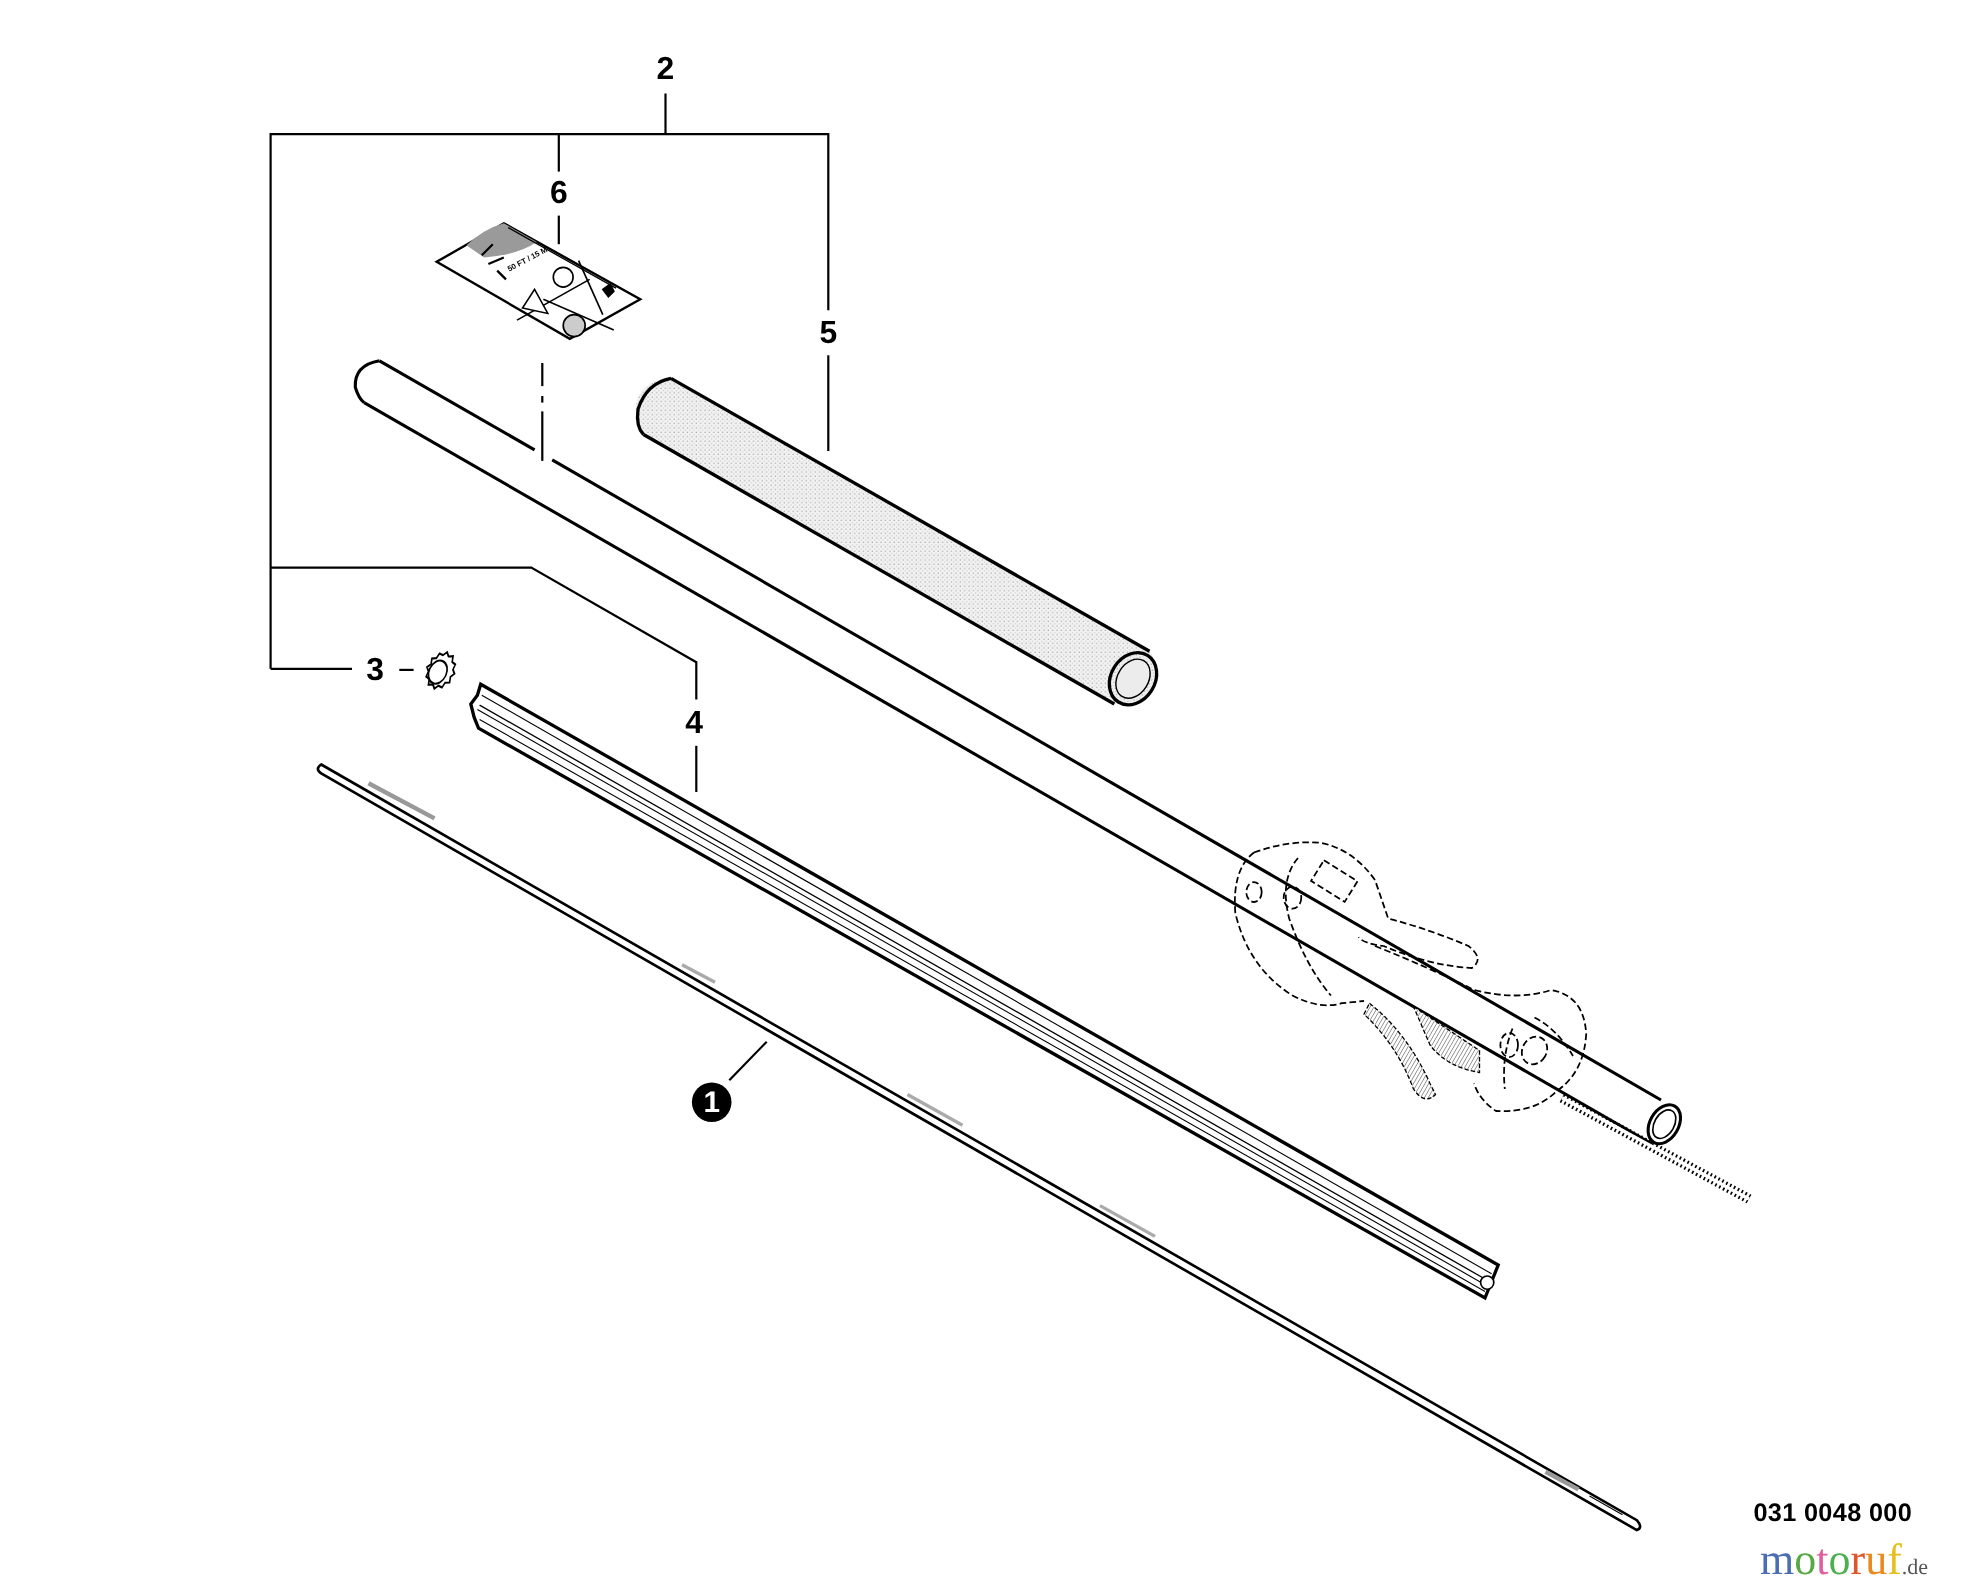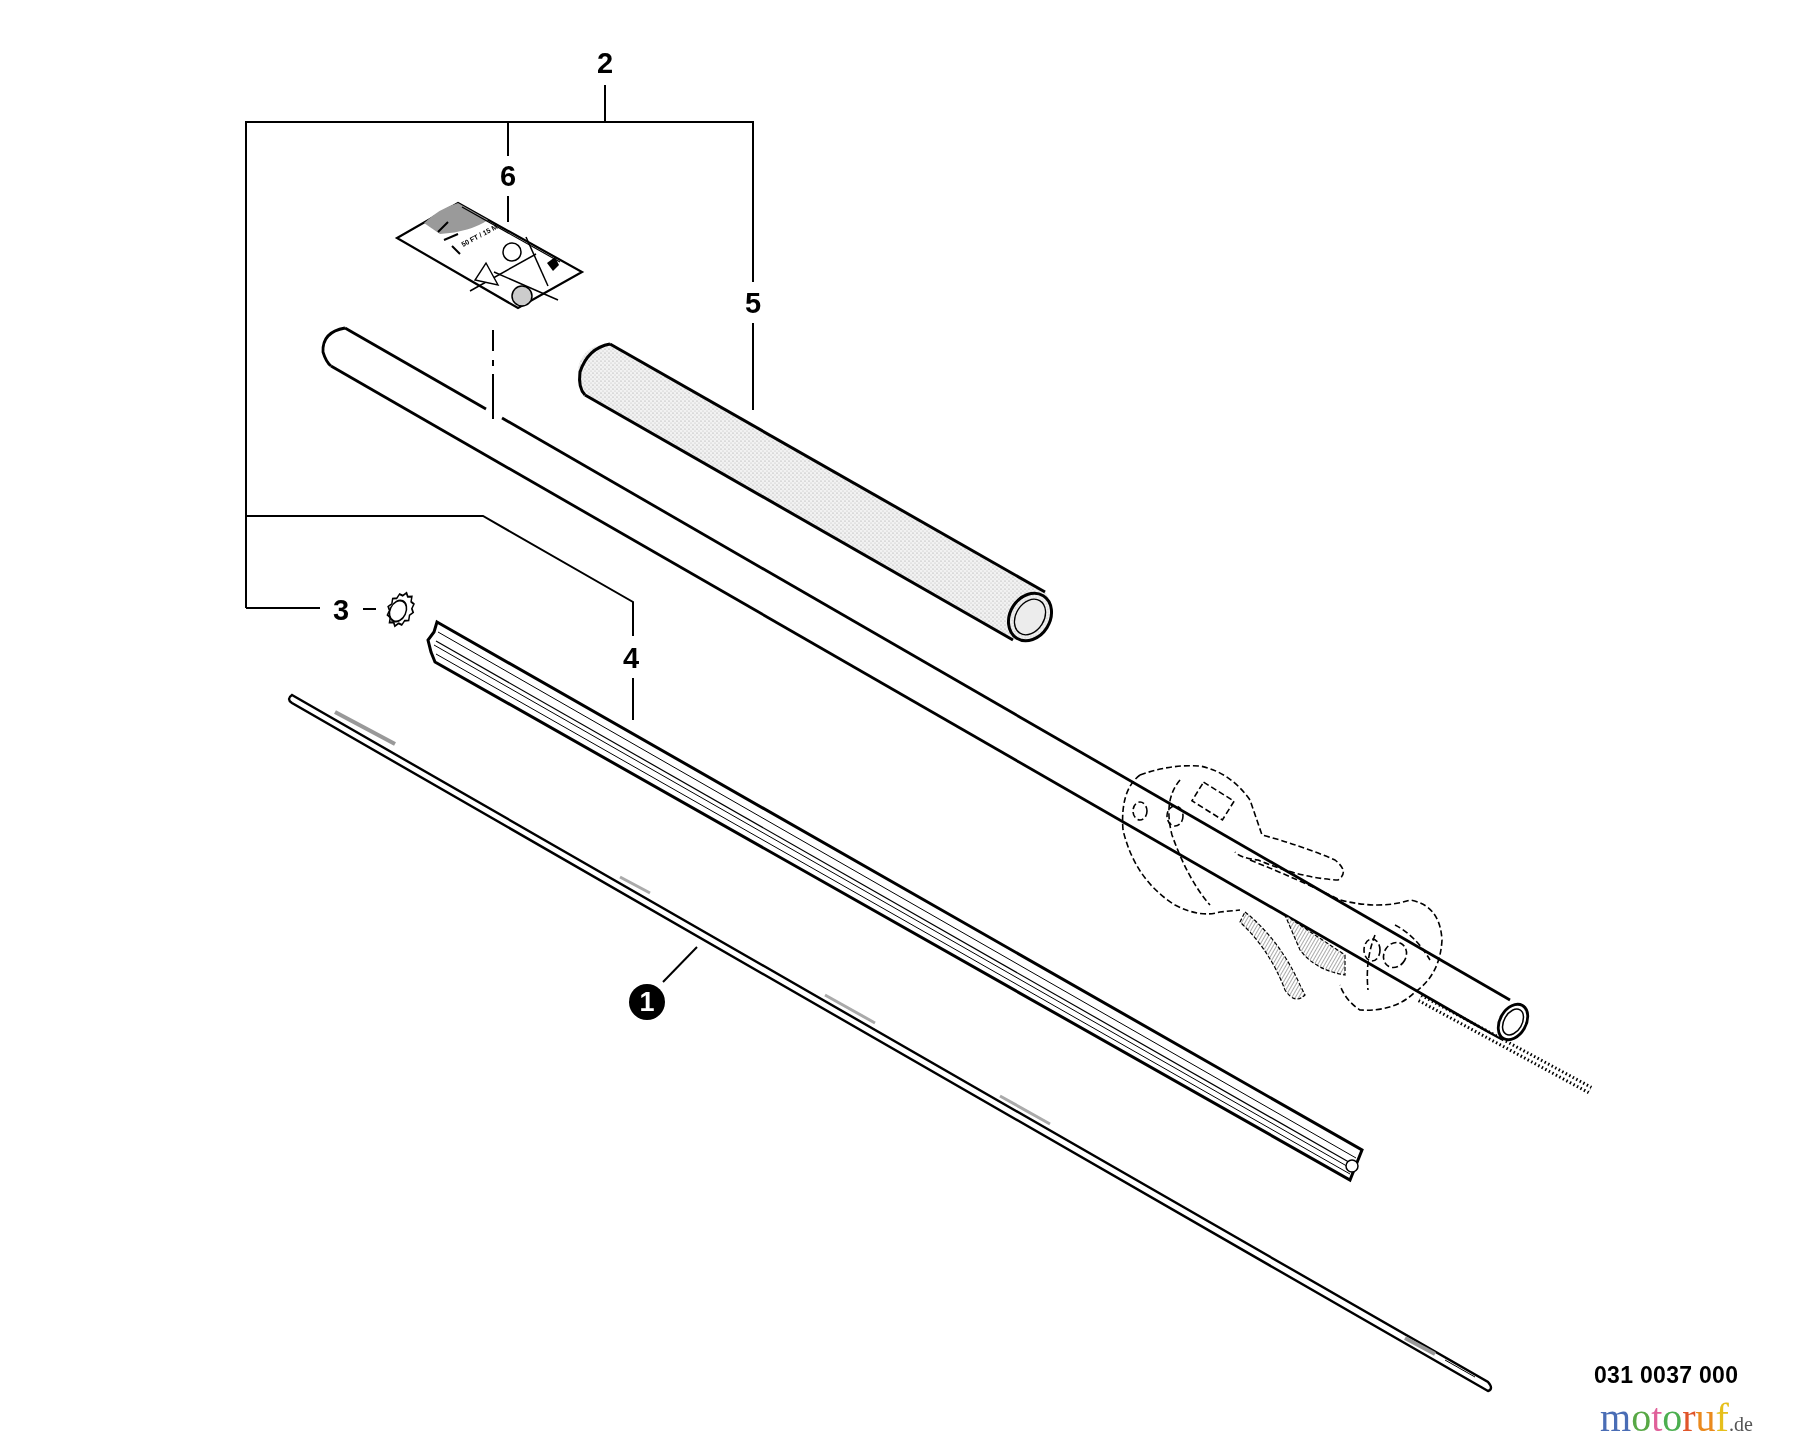--- a/index.html
+++ b/index.html
@@ -167,16 +167,16 @@
   </g>
 </svg>
 
 <div class="callout" style="left:605px; top:63px;">2</div>
 <div class="callout" style="left:508px; top:176px;">6</div>
 <div class="callout" style="left:753px; top:303px;">5</div>
 <div class="callout" style="left:341px; top:610px;">3</div>
 <div class="callout" style="left:631px; top:658px;">4</div>
 <div class="badge" style="left:647px; top:1002px;">1</div>
 
-<div class="part-number">031 0037 000</div>
+<div class="part-number">031 0048 000</div>
 <div class="logo">
   <span style="color: rgb(74, 109, 181);">m</span><span style="color: rgb(88, 168, 69);">o</span><span style="color: rgb(224, 96, 154);">t</span><span style="color: rgb(76, 175, 80);">o</span><span style="color: rgb(224, 85, 42);">r</span><span style="color: rgb(234, 138, 30);">u</span><span style="color: rgb(230, 191, 28);">f</span><span class="tld">.de</span>
 </div>
 
 </body></html>

